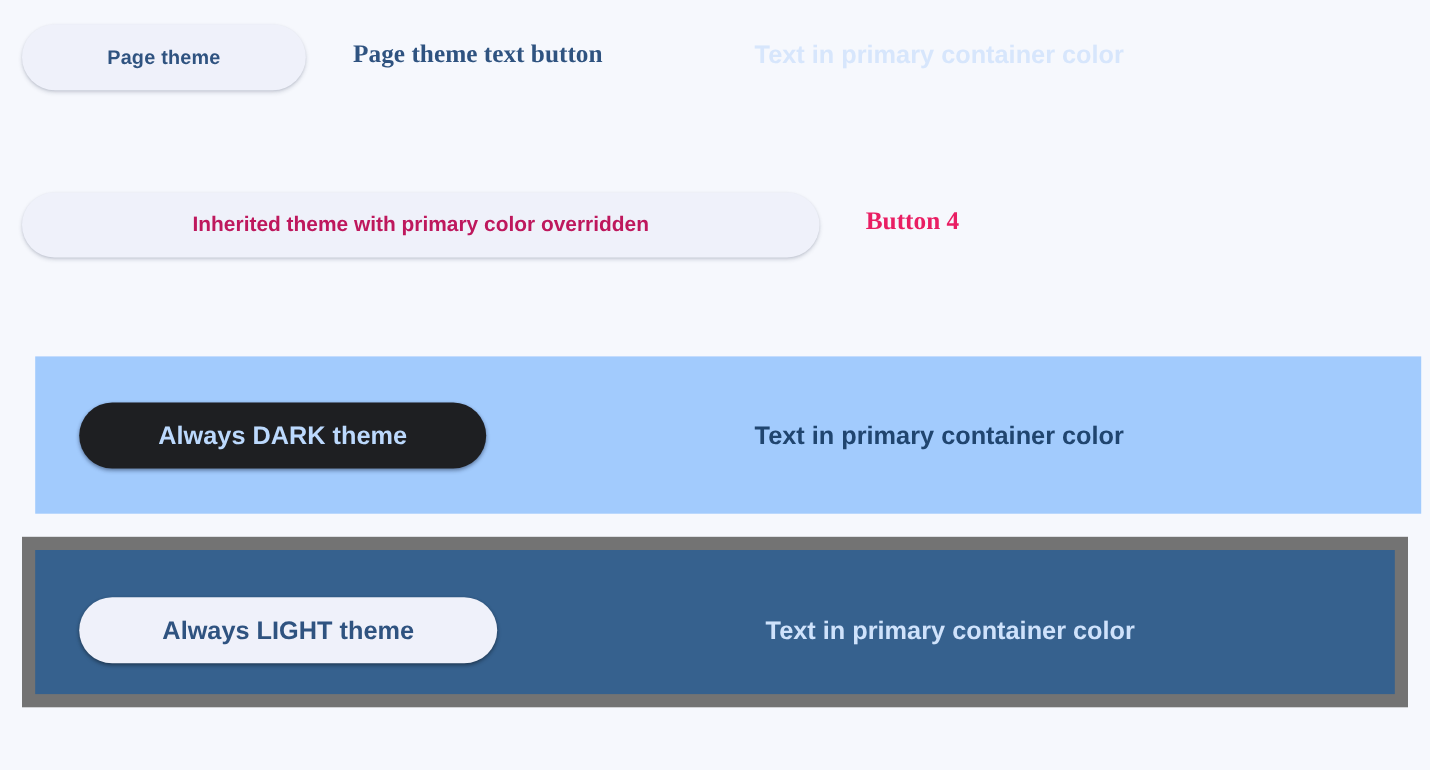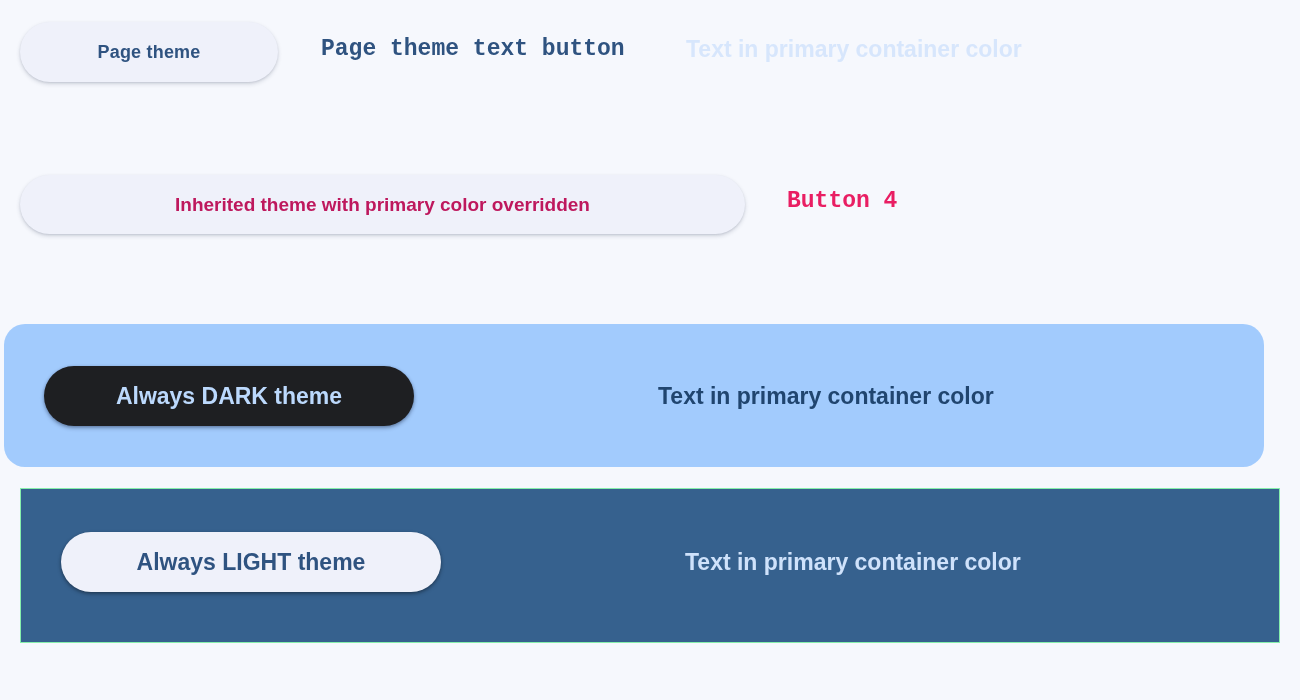--- a/index.html
+++ b/index.html
@@ -57,21 +57,21 @@
     font-size: 18px;
     color: #2f5380;
     letter-spacing: .2px;
   }
 
   .btn-text {
     background: transparent;
     border: none;
     padding: 0;
     cursor: pointer;
-    font-family: Liberation Mono, monospace;
+    font-family: Liberation Serif, serif;
     font-weight: bold;
     white-space: nowrap;
   }
 
   .btn-page-theme-text {
     position: absolute;
     left: 321px;
     top: 36px;
     font-size: 23px;
     color: #2f5380;
@@ -110,26 +110,25 @@
     position: absolute;
     left: 787px;
     top: 38px;
     font-size: 23px;
     color: #e91e63;
   }
 
   
   .panel-dark {
     position: absolute;
-    left: 4px;
+    left: 32px;
     top: 324px;
     width: 1260px;
     height: 143px;
     background: #a2cbfd;
-    border-radius: 21px;
   }
 
   .btn-always-dark {
     position: absolute;
     left: 40px;
     top: 42px;
     width: 370px;
     height: 60px;
     background: #1e1f22;
     color: #bcd9fd;
@@ -149,22 +148,22 @@
   }
 
   
   .panel-light-outer {
     position: absolute;
     left: 20px;
     top: 488px;
     width: 1260px;
     height: 155px;
     box-sizing: border-box;
-    background: #86efac;
-    padding: 1px;
+    background: #737373;
+    padding: 12px;
   }
 
   .panel-light-inner {
     width: 100%;
     height: 100%;
     box-sizing: border-box;
     background: #36618e;
     position: relative;
   }
 

